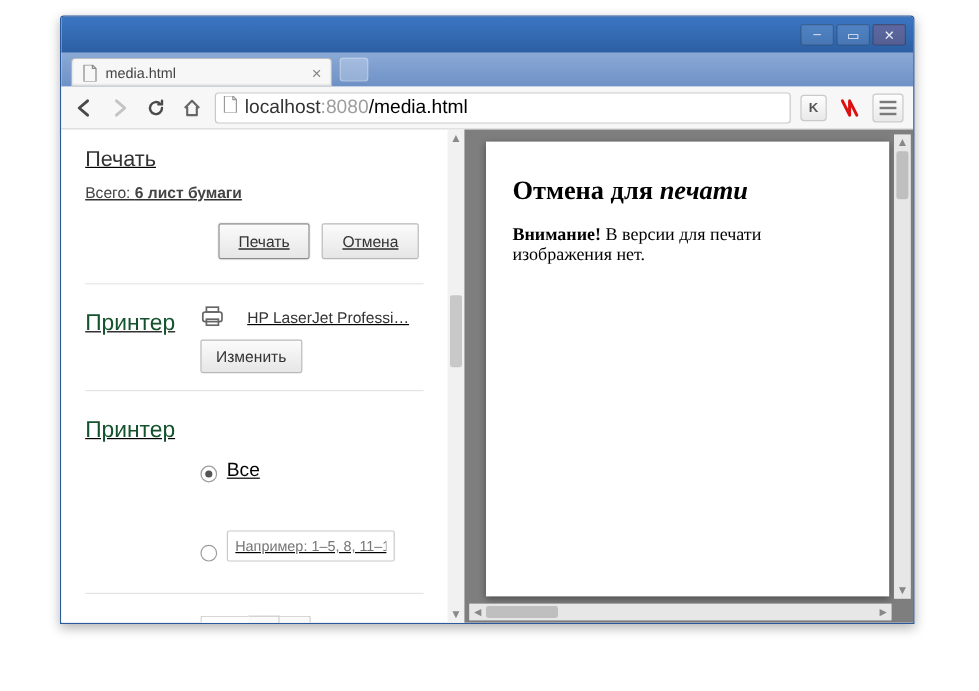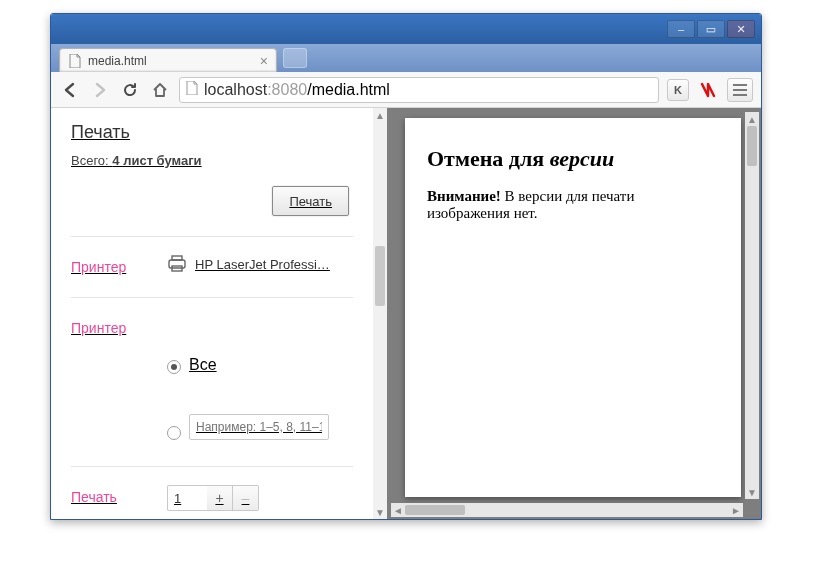--- a/index.html
+++ b/index.html
@@ -174,23 +174,23 @@
   .pp-actions { display:flex; gap:10px; justify-content:flex-end; margin-bottom:20px; padding-right: 4px;}
   .btn {
     height:30px; padding: 0 16px;
     border:1px solid #b8b8b8; border-radius:2px;
     background: linear-gradient(#fbfbfb,#e6e6e6);
     font-size:13px; color:#333; cursor:pointer;
     display:flex;align-items:center;
   }
   .btn.primary { border-color:#8a8a8a; box-shadow: 0 0 0 1px rgba(0,0,0,0.05);}
   .section { border-top:1px solid #e5e5e5; padding:18px 0 14px 0; display:flex; }
-  .section .label { width:96px; font-size:14px; color:#ec4899; padding-top:4px;}
+  .section .label { width:96px; font-size:19px; color:#14532d; padding-top:4px;}
   .section .body { flex:1;}
-  .printer-line { display:flex; align-items:center; gap:8px; font-size:13px; color:#333; margin-bottom:10px;}
+  .printer-line { display:flex; align-items:center; gap:19px; font-size:13px; color:#333; margin-bottom:10px;}
   .printer-icon { width:20px;height:18px;}
   .radio-row { display:flex; align-items:flex-end; gap:8px; margin-bottom:12px;margin-top:40px;}
   .radio {
     width:14px;height:14px;border:1px solid #9e9e9e;border-radius:50%;
     display:inline-flex;align-items:center;justify-content:center;background:#fff;cursor:pointer;
   }
   .radio.checked::after{content:'';width:6px;height:6px;border-radius:50%;background:#555;}
   .range-input {
     height:26px; width:140px; border:1px solid #c9c9c9; border-radius:2px;
     padding:0 6px; font-size:12px; color:#aaa; background:#fff;
@@ -306,39 +306,41 @@
         <div></div>
     </div>
   </div>
 
   <div class="content">
 
     <div class="printpanel">
       <div class="pp-inner">
         <div class="pp-title">Печать</div>
         <div class="pp-total">
-          <span>Всего: </span><b>4 лист бумаги</b>
+          <span>Всего: </span><b>6 лист бумаги</b>
         </div>
         <div class="pp-actions">
           <div class="btn primary">Печать</div>
+          <div class="btn">Отмена</div>
         </div>
 
         <div class="section">
           <div class="label">Принтер</div>
           <div class="body">
             <div class="printer-line">
               <span class="printer-icon">
                 <svg width="20" height="18" viewBox="0 0 20 18">
                     <rect x="5" y="1" width="10" height="4" fill="none" stroke="#666" stroke-width="1.4"></rect>
                     <rect x="2" y="5" width="16" height="8" rx="2" fill="none" stroke="#666" stroke-width="1.4"></rect>
                     <rect x="5" y="11" width="10" height="5" fill="none" stroke="#666" stroke-width="1.4"></rect>
                   </svg>
               </span>
               <span>HP LaserJet Professi…</span>
             </div>
+            <div class="btn" style="height:28px;padding:0 12px;display:inline-flex;">Изменить</div>
           </div>
         </div>
 
         <div class="section">
           <div class="label">Принтер</div>
           <div class="body">
             <div class="radio-row">
               <span class="radio checked"></span>
               <span>Все</span>
             </div>
@@ -364,21 +366,21 @@
       <div class="scrollbar-v">
         <div class="track-up">▲</div>
         <div class="thumb"></div>
         <div class="track-down">▼</div>
       </div>
     </div>
 
     <div class="preview">
       <div class="page">
         <h1>
-          <span>Отмена для </span><span class="ital">версии</span>
+          <span>Отмена для </span><span class="ital">печати</span>
         </h1>
         <p>
           <b>Внимание!</b><span> В версии для печати изображения нет.</span>
         </p>
       </div>
       <div class="scroll-v">
         <div class="up">▲</div>
         <div class="thumb"></div>
         <div class="down">▼</div>
       </div>

